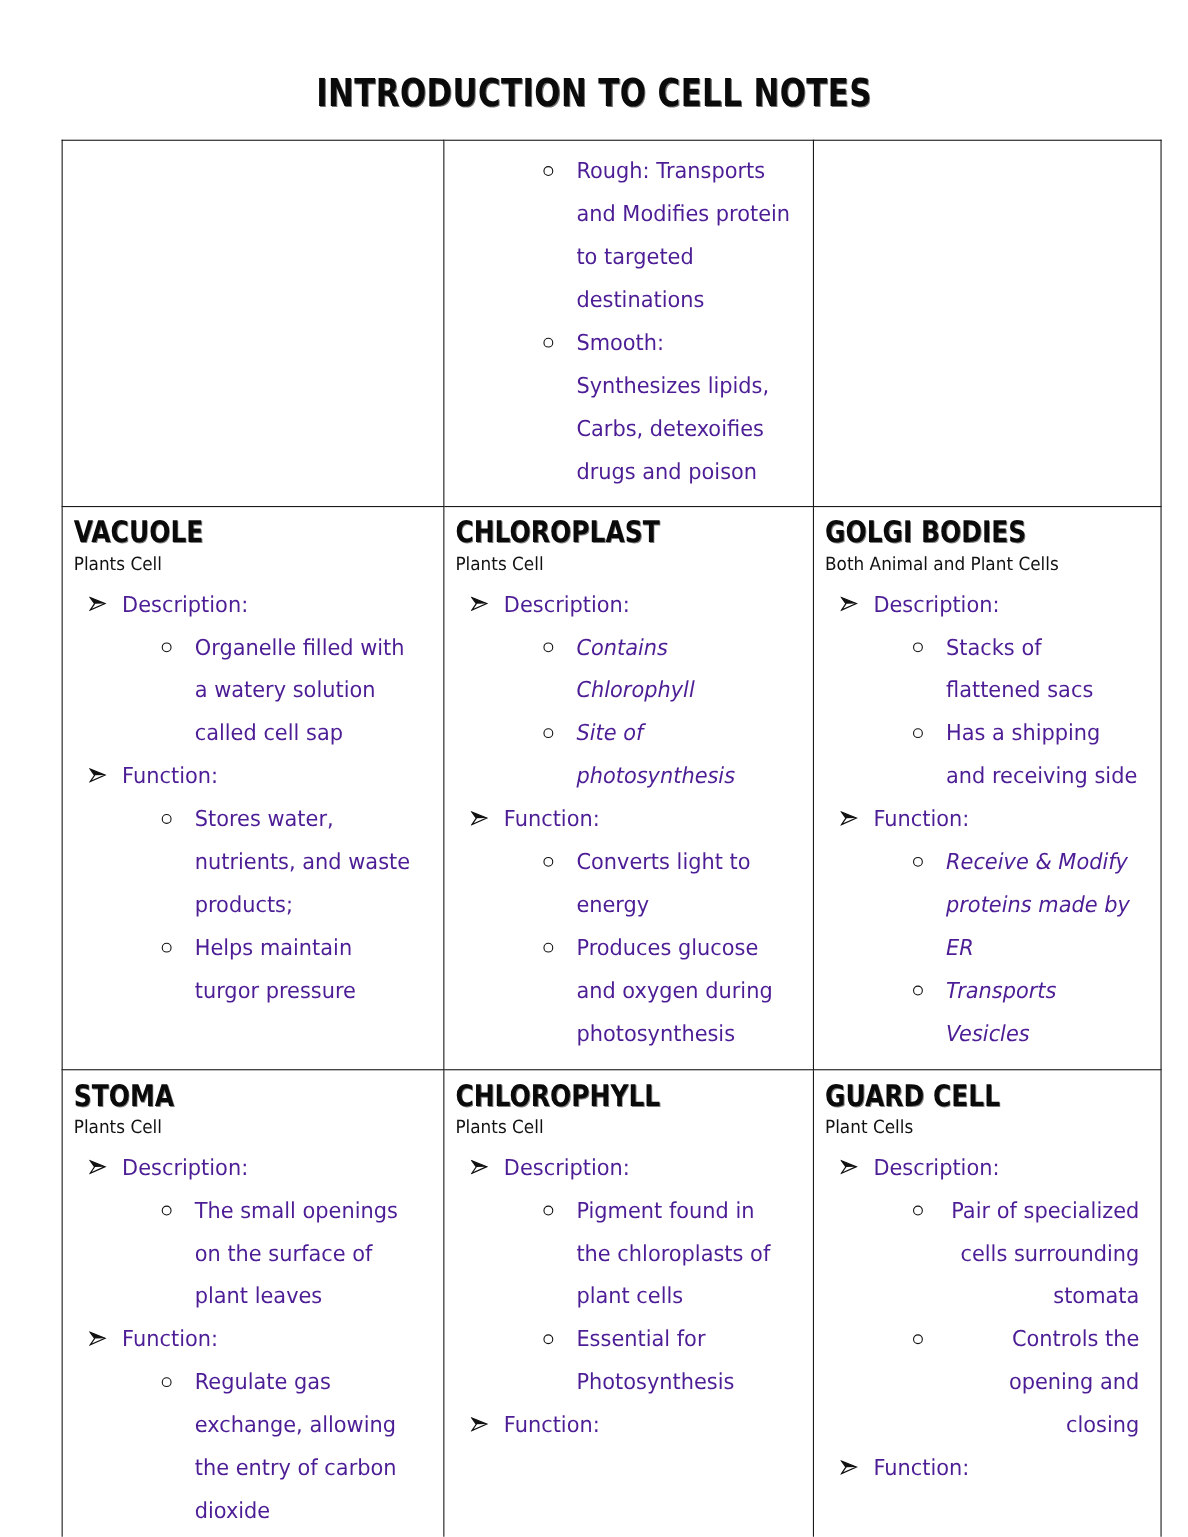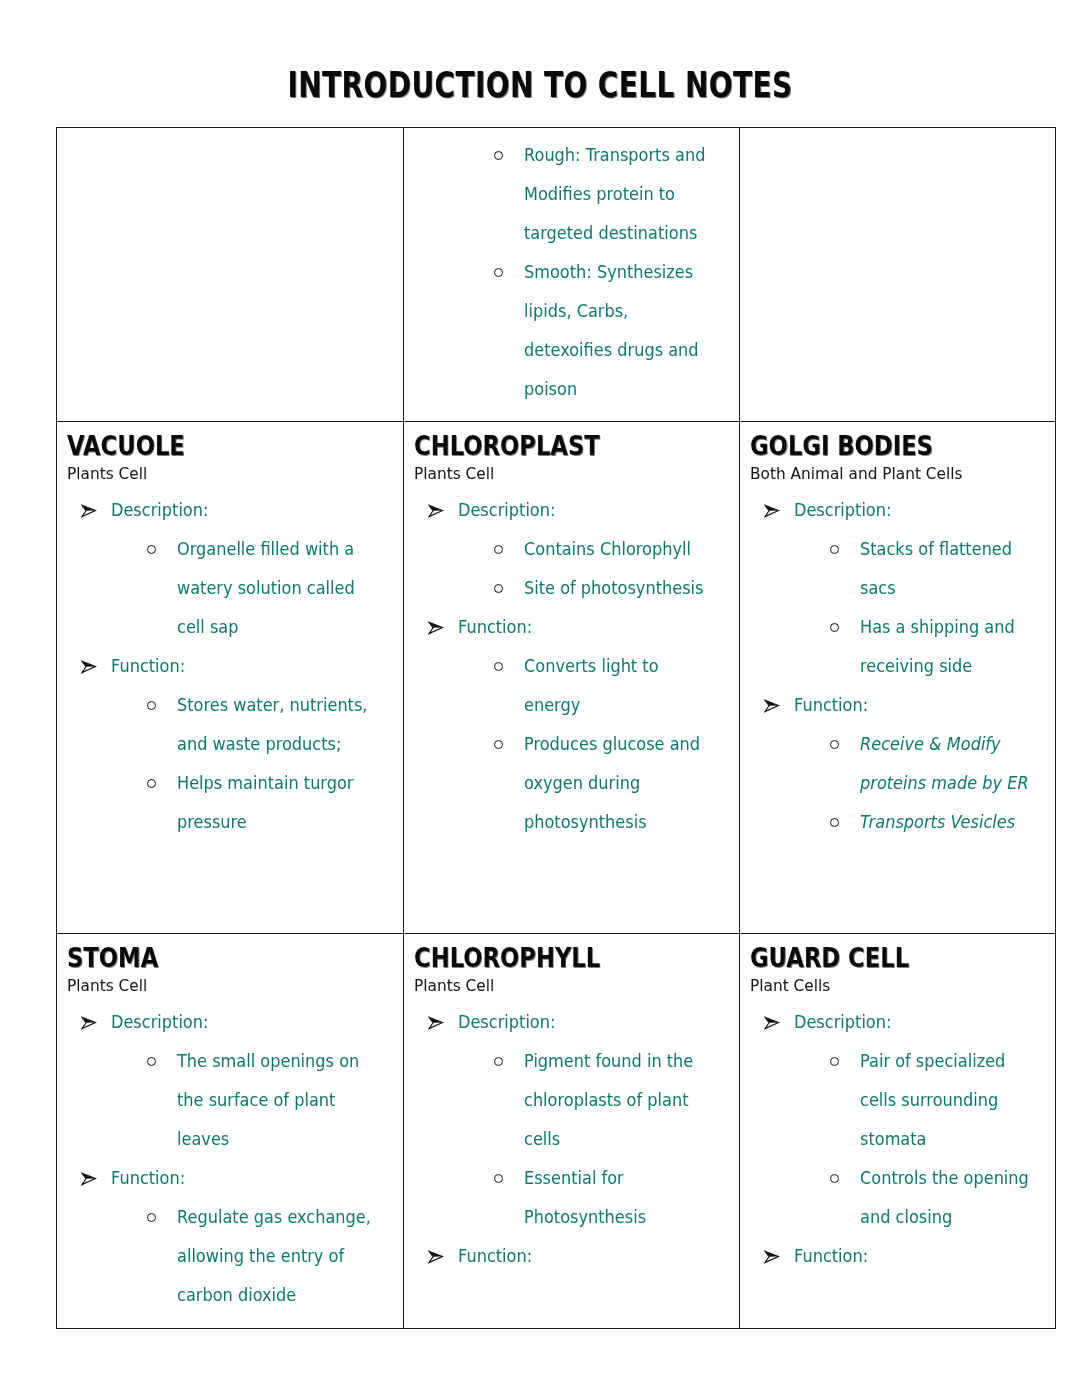--- a/index.html
+++ b/index.html
@@ -99,23 +99,23 @@
   ul.lvl2 {
     list-style: none;
     margin: 0;
     padding: 0 0 0 66px;
   }
 
   li.arrow-item,
   li.circle-item {
     position: relative;
     font-family: "DejaVu Sans", sans-serif;
-    font-size: 17px;
+    font-size: 20px;
     line-height: 39px;
-    color: #0f766e;
+    color: #4c1d95;
   }
 
   li.arrow-item > .item-text,
   li.circle-item > .item-text {
     display: block;
     transform: scaleX(0.95);
     transform-origin: left top;
   }
 
   
@@ -228,21 +228,21 @@
             <div class="organelle-title">CHLOROPLAST</div>
             <div class="organelle-subtitle">Plants Cell</div>
             <ul class="lvl1">
               <li class="arrow-item">
                 <span class="bullet-arrow"><svg width="16" height="14" viewBox="0 0 16 14" aria-hidden="true">
                     <path d="M1 1.2 L14.5 6.6 L1 12.6 L5.0 6.8 Z" fill="#ffffff" stroke="#111111" stroke-width="1.1" stroke-linejoin="miter"></path>
                     <path d="M1 1.2 L14.5 6.6 L5.0 6.8 Z" fill="#111111"></path>
                   </svg></span>
                 <span class="item-text">Description:</span>
               </li>
-              <li style="list-style: none;">
+              <li style="list-style: none; font-style: italic;">
                 <ul class="lvl2">
                   <li class="circle-item">
                     <span class="bullet-circle"></span>
                     <span class="item-text">Contains Chlorophyll</span>
                   </li>
                   <li class="circle-item">
                     <span class="bullet-circle"></span>
                     <span class="item-text">Site of photosynthesis</span>
                   </li>
                 </ul>
@@ -386,21 +386,21 @@
             <div class="organelle-title">GUARD CELL</div>
             <div class="organelle-subtitle">Plant Cells</div>
             <ul class="lvl1">
               <li class="arrow-item">
                 <span class="bullet-arrow"><svg width="16" height="14" viewBox="0 0 16 14" aria-hidden="true">
                     <path d="M1 1.2 L14.5 6.6 L1 12.6 L5.0 6.8 Z" fill="#ffffff" stroke="#111111" stroke-width="1.1" stroke-linejoin="miter"></path>
                     <path d="M1 1.2 L14.5 6.6 L5.0 6.8 Z" fill="#111111"></path>
                   </svg></span>
                 <span class="item-text">Description:</span>
               </li>
-              <li style="list-style: none;">
+              <li style="list-style: none; text-align: right;">
                 <ul class="lvl2">
                   <li class="circle-item">
                     <span class="bullet-circle"></span>
                     <span class="item-text">Pair of specialized cells surrounding stomata</span>
                   </li>
                   <li class="circle-item">
                     <span class="bullet-circle"></span>
                     <span class="item-text">Controls the opening and closing</span>
                   </li>
                 </ul>

